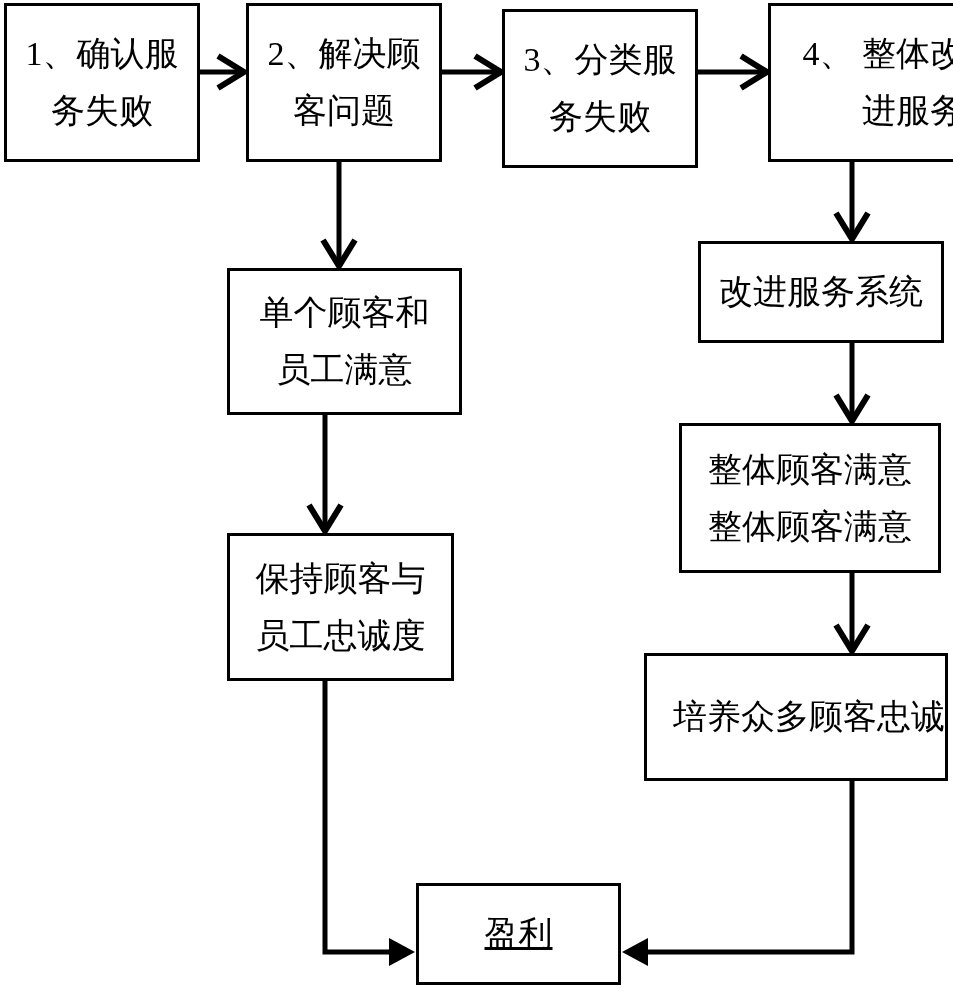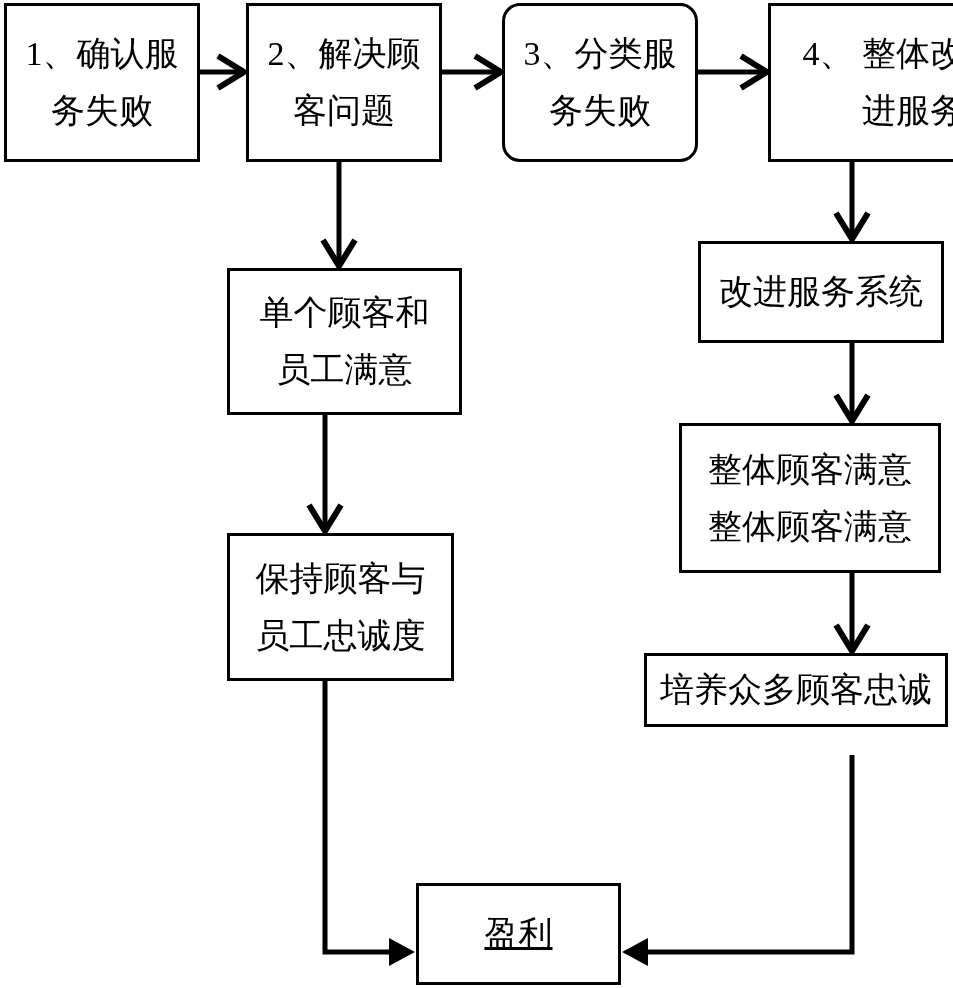--- a/index.html
+++ b/index.html
@@ -39,27 +39,27 @@
     line-height: 1;
     z-index: 1;
   }
   .node span {
     display: block;
     white-space: nowrap;
   }
   
   #n-step1      { left:   4px; top:   3px; width: 196px; height: 159px; }
   #n-step2      { left: 246px; top:   3px; width: 196px; height: 159px; }
-  #n-step3      { left: 502px; top:   3px; width: 196px; height: 159px; border-radius: 18px; }
+  #n-step3      { left: 502px; top:   9px; width: 196px; height: 159px; }
   #n-step4      { left: 768px; top:   3px; width: 199px; height: 159px; align-items: flex-end; }
   #n-individual { left: 227px; top: 268px; width: 235px; height: 147px; }
   #n-loyalty    { left: 227px; top: 533px; width: 227px; height: 148px; }
   #n-system     { left: 698px; top: 241px; width: 246px; height: 102px; }
   #n-overall    { left: 679px; top: 423px; width: 262px; height: 150px; }
-  #n-cultivate  { left: 644px; top: 653px; width: 304px; height: 74px; }
+  #n-cultivate  { left: 644px; top: 653px; width: 304px; height: 128px; align-items: flex-end; }
   #n-profit     { left: 416px; top: 883px; width: 205px; height: 102px; text-decoration: underline; }
 </style>
 </head>
 <body>
 
 <div class="canvas">
 
   <svg class="arrow-layer" viewBox="0 0 953 988" xmlns="http://www.w3.org/2000/svg">
 
     <g>

